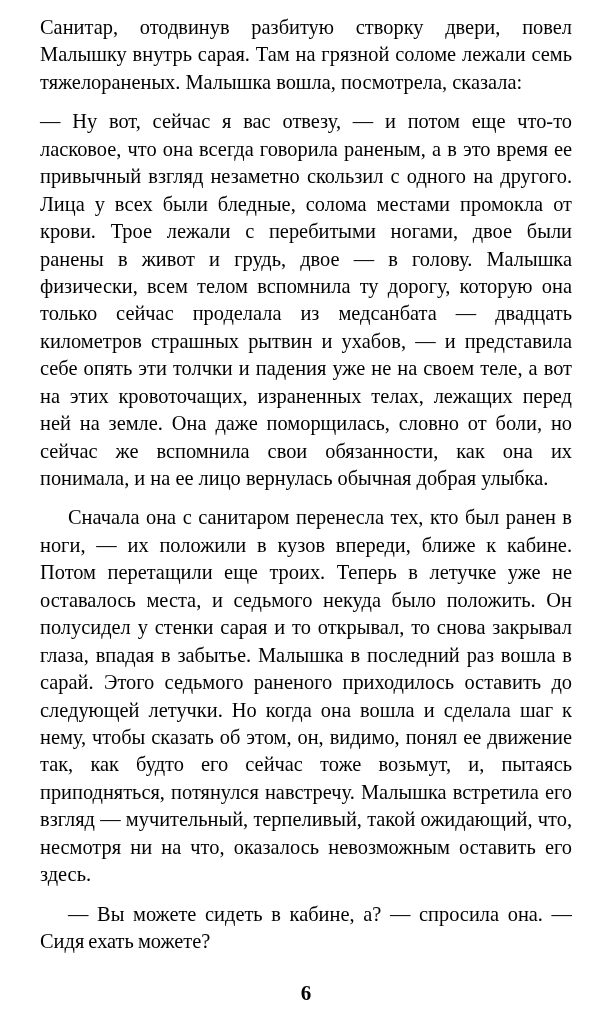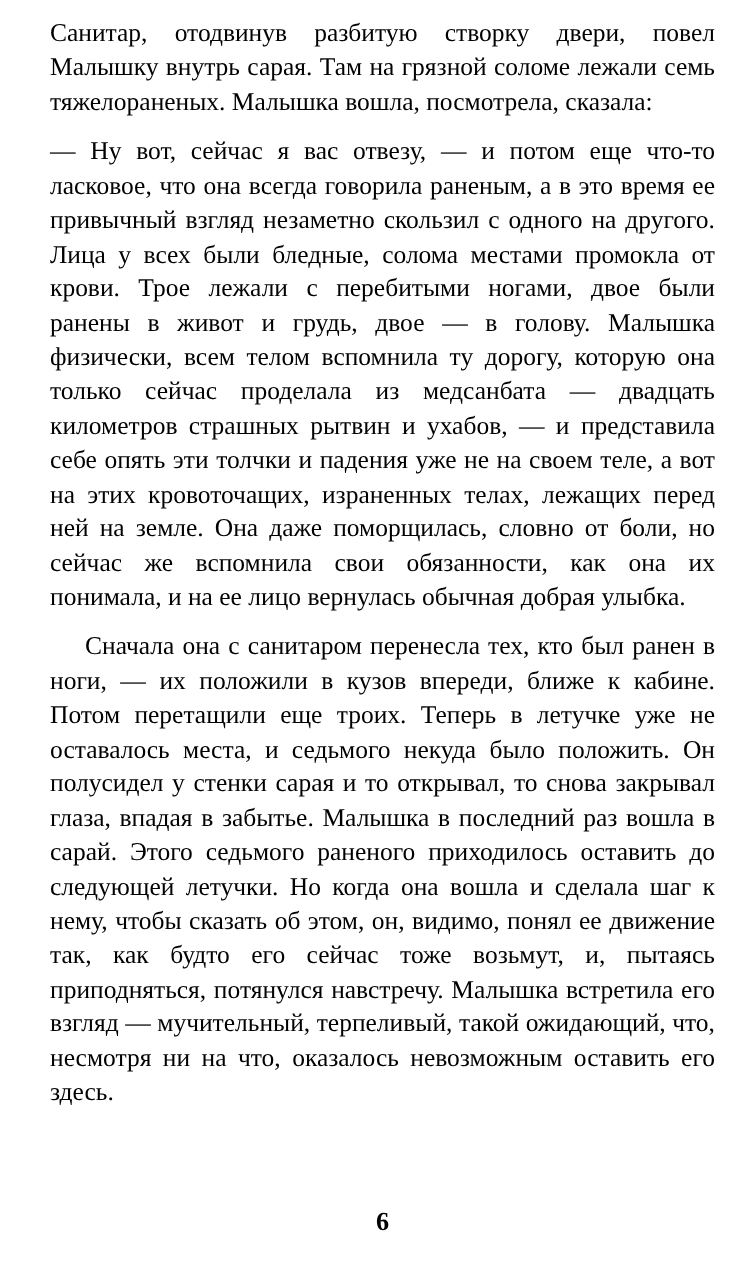--- a/index.html
+++ b/index.html
@@ -12,21 +12,21 @@
     height: 1024px;
     font-family: "Liberation Serif", serif;
     color: #000000;
     position: relative;
     overflow: hidden;
   }
   .page {
     box-sizing: border-box;
     width: 600px;
     height: 1024px;
-    padding: 14px 28px 16px 40px;
+    padding: 14px 28px 0 40px;
     display: flex;
     flex-direction: column;
   }
   .body-text {
     flex: 1 1 auto;
   }
   .para {
     margin: 0;
     font-size: 20.4px;
     line-height: 1.345;
@@ -58,19 +58,20 @@
 </style>
 </head>
 <body>
 
 <div class="page">
 
   <div class="body-text">
     <p class="para">Санитар, отодвинув разбитую створку двери, повел Малышку внутрь сарая. Там на грязной соломе лежали семь тяжелораненых. Малышка вошла, посмотрела, сказала:</p>
     <p class="para">— Ну вот, сейчас я вас отвезу, — и потом еще что-то ласковое, что она всегда говорила раненым, а в это время ее привычный взгляд незаметно скользил с одного на другого. Лица у всех были бледные, солома местами промокла от крови. Трое лежали с перебитыми ногами, двое были ранены в живот и грудь, двое — в голову. Малышка физически, всем телом вспомнила ту дорогу, которую она только сейчас проделала из медсанбата — двадцать километров страшных рытвин и ухабов, — и представила себе опять эти толчки и падения уже не на своем теле, а вот на этих кровоточащих, израненных телах, лежащих перед ней на земле. Она даже поморщилась, словно от боли, но сейчас же вспомнила свои обязанности, как она их понимала, и на ее лицо вернулась обычная добрая улыбка.</p>
     <p class="para indent">Сначала она с санитаром перенесла тех, кто был ранен в ноги, — их положили в кузов впереди, ближе к кабине. Потом перетащили еще троих. Теперь в летучке уже не оставалось места, и седьмого некуда было положить. Он полусидел у стенки сарая и то открывал, то снова закрывал глаза, впадая в забытье. Малышка в последний раз вошла в сарай. Этого седьмого раненого приходилось оставить до следующей летучки. Но когда она вошла и сделала шаг к нему, чтобы сказать об этом, он, видимо, понял ее движение так, как будто его сейчас тоже возьмут, и, пытаясь приподняться, потянулся навстречу. Малышка встретила его взгляд — мучительный, терпеливый, такой ожидающий, что, несмотря ни на что, оказалось невозможным оставить его здесь.</p>
+    <p class="para indent tight">— Вы можете сидеть в кабине, а? — спросила она. — Сидя ехать можете?</p>
   </div>
 
   <div class="footer">
     <span class="page-number">6</span>
   </div>
 
 </div>
 
 </body></html>

